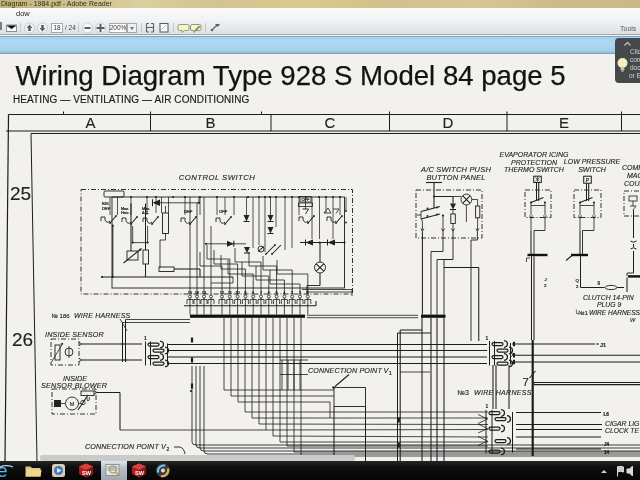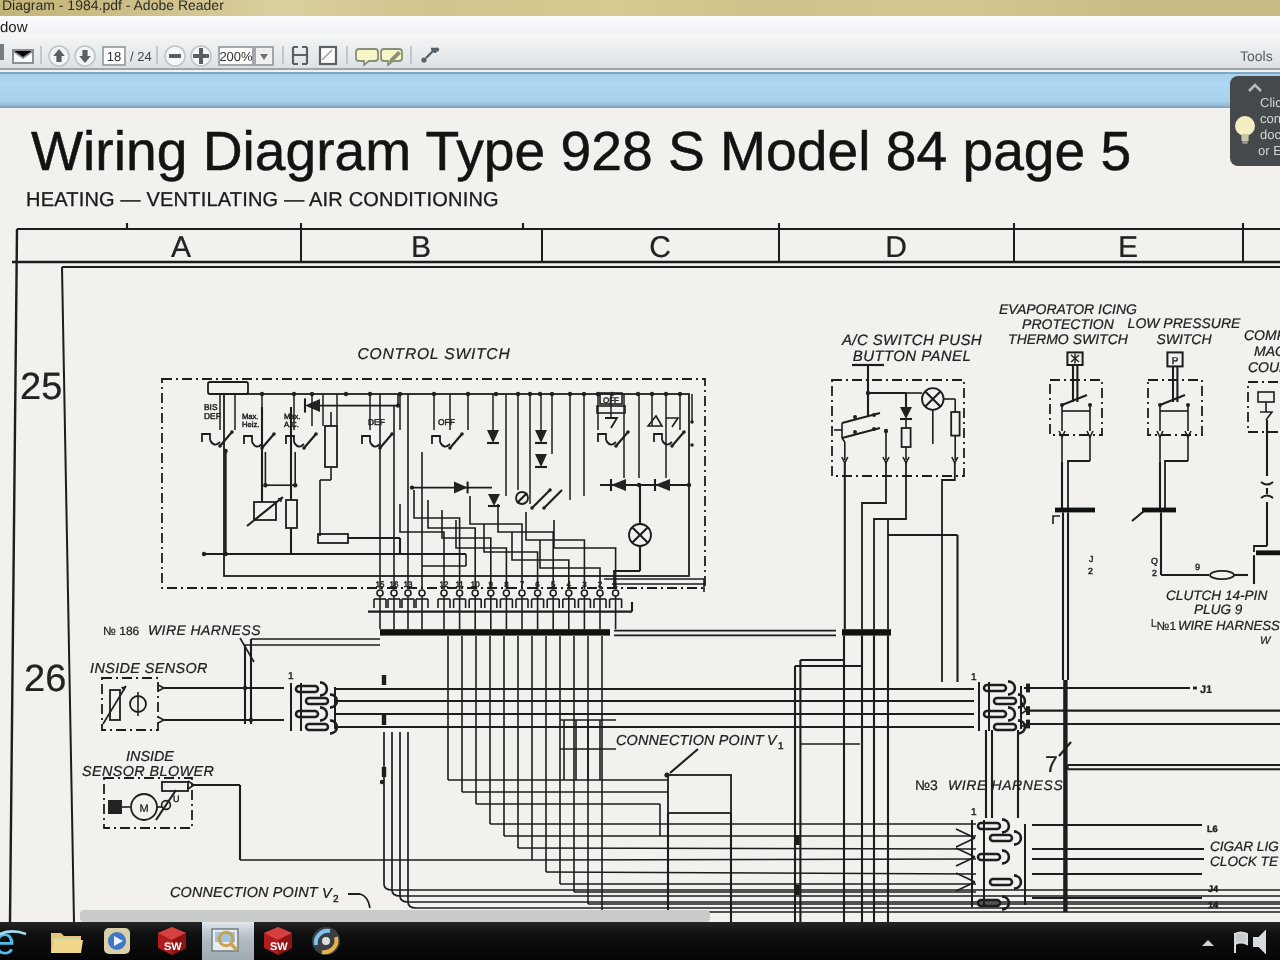--- a/index.html
+++ b/index.html
@@ -670,21 +670,21 @@
 <text x="383.5" y="372.5" font-size="7.2" font-style="italic" fill="#222" stroke="#222" stroke-width="0.12">V</text>
 <text x="389" y="374.5" font-size="5" fill="#222" stroke="#222" stroke-width="0.22">1</text>
 <line x1="335" y1="386.5" x2="349" y2="374.5"></line>
 <circle cx="333.5" cy="387.5" r="1.3" fill="#222" stroke="none"></circle>
 <line x1="400" y1="372" x2="430" y2="372" stroke-width="0.8"></line>
 </svg>
 
   <div class="abs" id="titlebar"></div>
   <div class="abs" id="titletext">Diagram - 1984.pdf - Adobe Reader</div>
   <div class="abs" id="menubar">
-      <span style="position:absolute;left:0px;top:1px;">dow</span>
+      <span style="position:absolute;left:0px;top:1px;padding-left:16px;">dow</span>
       <span style="position:absolute;left:19px;top:13px;text-decoration:underline;">Help</span>
     </div>
   <div class="abs" id="toolbar">
     <svg width="640" height="17" viewBox="0 0 640 17" font-family="Liberation Sans, sans-serif">
 
       <rect x="-4" y="5" width="6" height="8" fill="#777c80" stroke="none"></rect>
 
       <rect x="6.5" y="8" width="10" height="6.5" fill="#fbfbfb" stroke="#8a9094" stroke-width="1"></rect>
       <path d="M6.5 8.5 L11.5 12 L16.5 8.5" stroke="#8a9094" stroke-width="0.8"></path>
       <line x1="20.5" y1="6" x2="20.5" y2="15" stroke="#c3c7ca" stroke-width="1"></line>

